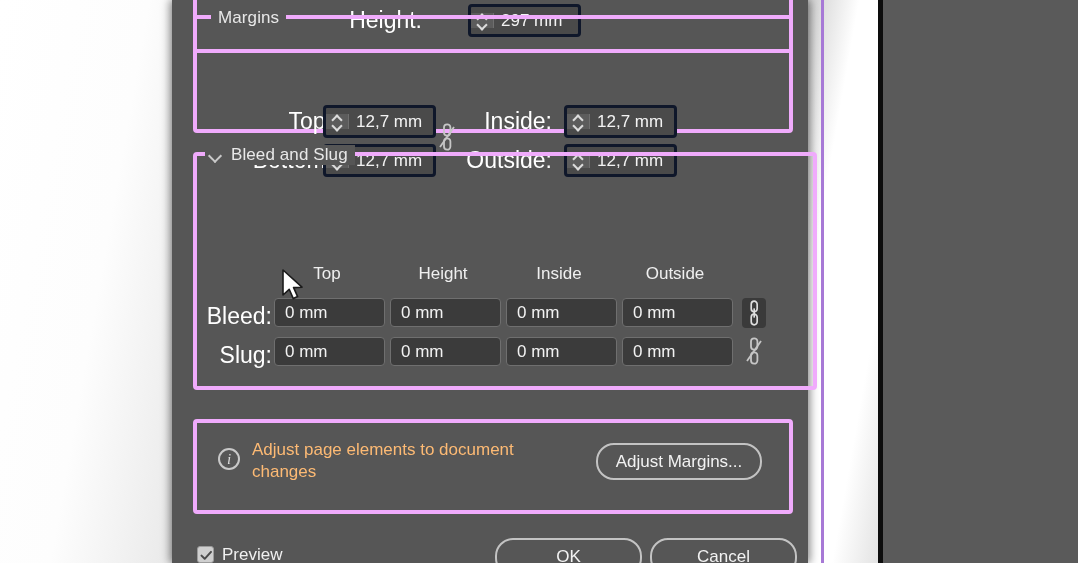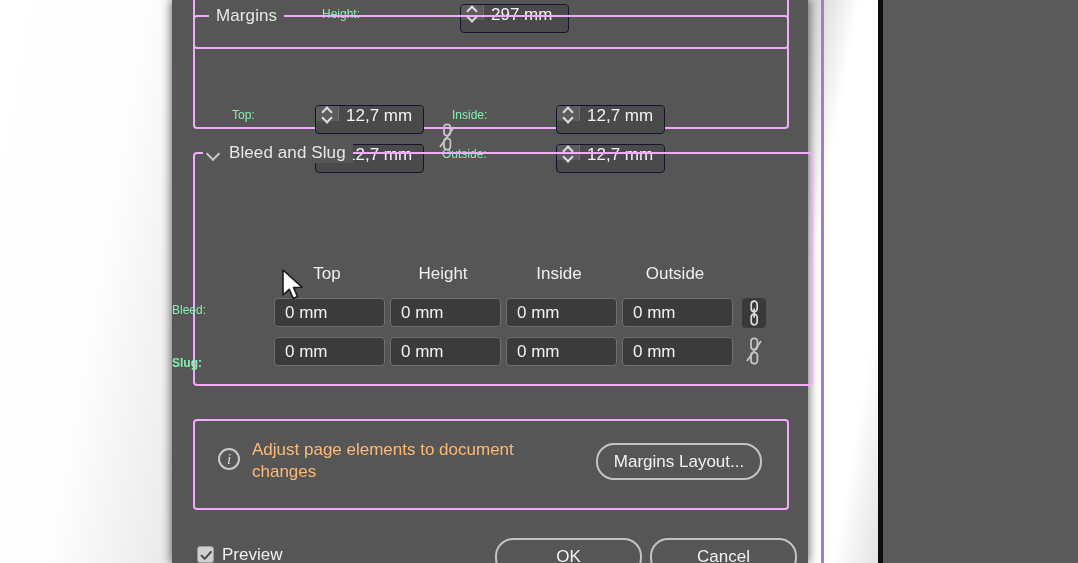--- a/index.html
+++ b/index.html
@@ -37,21 +37,21 @@
   .dialog{
     position:absolute;left:172px;top:0;width:636px;height:563px;
     background:#565656;
     box-shadow:-3px 0 8px rgba(0,0,0,.35), 3px 0 8px rgba(0,0,0,.35);
   }
   .dlg-inner{position:absolute;left:0;top:0;right:0;bottom:0;}
 
   
   .group{
     position:absolute;
-    border:2px solid #f0abfc;
+    border:4px solid #f0abfc;
     border-radius:4px;
   }
   .group-label{
     position:absolute;
     top:-11px;left:14px;
     background:#565656;
     padding:0 7px;
     color:#e8e8e8;
     font-size:17px;
     letter-spacing:.1px;
@@ -66,42 +66,43 @@
     content:"";position:absolute;left:1px;top:0;
     width:8px;height:8px;
     border-right:2px solid #c9c9c9;
     border-bottom:2px solid #c9c9c9;
     transform:rotate(45deg);
   }
 
   
   .fld-label{
     position:absolute;
-    color:#86efac;
-    font-size:12px;
-    text-align:left;
+    color:#ffffff;
+    font-size:23px;
+    text-align:right;
     white-space:nowrap;
   }
   .col-head{
     position:absolute;
     color:#efefef;
     font-size:17px;
     text-align:center;
     white-space:nowrap;
   }
 
   
   .spin-wrap{
     position:absolute;
-    display:flex;align-items:flex-start;
+    display:flex;align-items:center;
     height:27px;
-    border:1px solid #0f172a;
+    border:3px solid #0f172a;
     border-radius:4px;
     background:#4a4a4a;
     overflow:hidden;
+    margin-left:8px;
   }
   .spin-btns{
     width:22px;display:flex;flex-direction:column;align-items:center;justify-content:center;
     background:#5c5c5c;
     gap:3px;
     border-right:1px solid #6f6f6f;
   }
   .spin-up,.spin-dn{width:11px;height:6px;position:relative;}
   .spin-up:before{
     content:"";position:absolute;left:1px;top:2px;width:6px;height:6px;
@@ -271,41 +272,41 @@
       <div class="link-icon boxed" style="left:570px;top:298px;">
         <svg width="20" height="26" viewBox="0 0 20 28" style="margin-top:2px;">
           <g fill="none" stroke="#dedede" stroke-width="1.8">
             <path d="M7 4.5 a3.2 3.2 0 0 1 6.4 0 v5 a3.2 3.2 0 0 1 -6.4 0 z"></path>
             <path d="M7 18.5 a3.2 3.2 0 0 1 6.4 0 v5 a3.2 3.2 0 0 1 -6.4 0 z"></path>
             <line x1="10.2" y1="9" x2="10.2" y2="19"></line>
           </g>
         </svg>
       </div>
 
-      <div class="fld-label" style="left:0px;top:356px;width:100px;font-weight:bold;">Slug:</div>
+      <div class="fld-label" style="left:0px;top:342px;width:100px;">Slug:</div>
       <div class="tinput" style="left:102px;top:337px;width:111px;">0 mm</div>
       <div class="tinput" style="left:218px;top:337px;width:111px;">0 mm</div>
       <div class="tinput" style="left:334px;top:337px;width:111px;">0 mm</div>
       <div class="tinput" style="left:450px;top:337px;width:111px;">0 mm</div>
 
       <div class="link-icon" style="left:571px;top:337px;">
         <svg width="20" height="28" viewBox="0 0 20 28">
           <g fill="none" stroke="#c6c6c6" stroke-width="1.8">
             <path d="M7 4.5 a3.2 3.2 0 0 1 6.4 0 v5 a3.2 3.2 0 0 1 -6.4 0 z"></path>
             <path d="M7 18.5 a3.2 3.2 0 0 1 6.4 0 v5 a3.2 3.2 0 0 1 -6.4 0 z"></path>
           </g>
           <line x1="3" y1="24" x2="17" y2="4" stroke="#c6c6c6" stroke-width="1.8"></line>
         </svg>
       </div>
 
       <div class="group" style="left:21px;top:419px;width:592px;height:87px;"></div>
 
       <div class="info-icon" style="left:46px;top:448px;">i</div>
       <div class="info-text" style="left:80px;top:439px;width:310px;">Adjust page elements to document changes</div>
-      <div class="pill-btn" style="left:424px;top:443px;width:166px;height:37px;">Margins Layout...</div>
+      <div class="pill-btn" style="left:424px;top:443px;width:166px;height:37px;">Adjust Margins...</div>
 
       <div class="checkbox" style="left:25px;top:546px;">
         <svg width="15" height="15" viewBox="0 0 15 15">
           <path d="M2.5 7.6 L5.7 10.8 L12 3.9" fill="none" stroke="#4a4a4a" stroke-width="2" stroke-linecap="round" stroke-linejoin="round"></path>
         </svg>
       </div>
       <div class="chk-label" style="left:50px;top:545px;">Preview</div>
 
       <div class="pill-btn" style="left:323px;top:538px;width:147px;height:38px;">OK</div>
       <div class="pill-btn" style="left:478px;top:538px;width:147px;height:38px;">Cancel</div>

